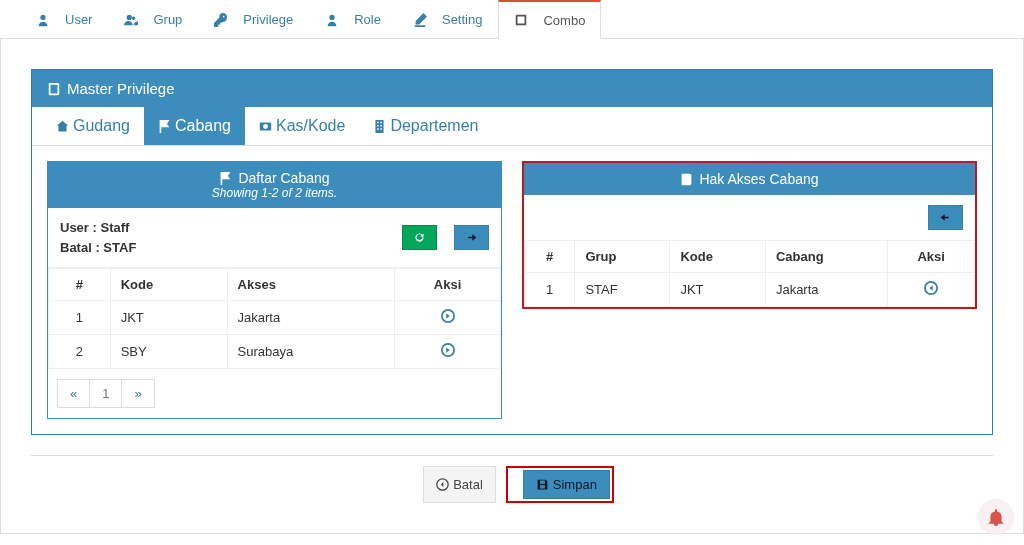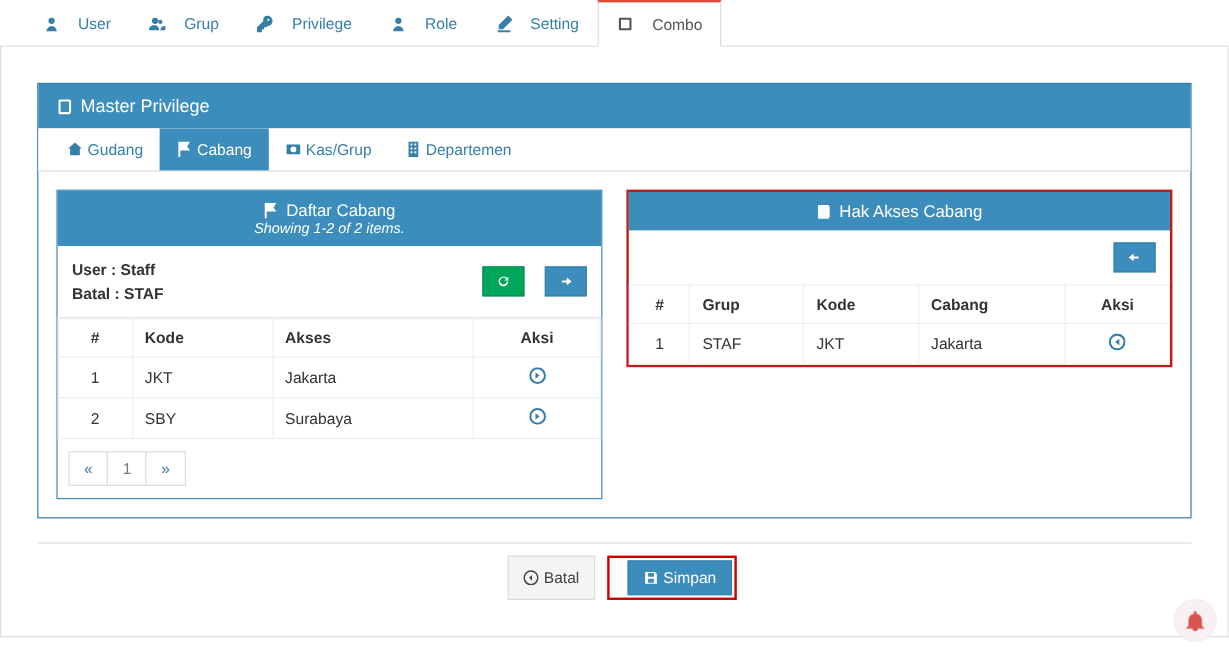--- a/index.html
+++ b/index.html
@@ -66,21 +66,21 @@
     padding-left: 10px;
     background: #fff;
   }
   .sub-tabs .subtab {
     padding: 10px 14px;
     color: #367fa9;
     cursor: pointer;
     display: flex;
     align-items: center;
     gap: 4px;
-    font-size: 13px;
+    font-size: 16px;
     justify-content: center;
   }
   .sub-tabs .subtab.active {
     background: #3c8dbc;
     color: #fff;
   }
   .sub-tabs .subtab svg { width: 13px; height: 13px; }
 
   .row {
     display: flex;
@@ -126,21 +126,21 @@
     cursor: pointer;
     font-size: 13px;
     background: #fff;
     color: #444;
     gap: 4px;
     margin-left: 13px;
   }
   .btn svg { width: 13px; height: 13px; }
   .btn-sm { padding: 5px 10px; }
   .btn-success { background: #00a65a; border-color: #008d4c; color: #fff; }
-  .btn-primary { background: #3c8dbc; border-color: #367fa9; color: #ffffff; }
+  .btn-primary { background: #3c8dbc; border-color: #367fa9; color: #0f172a; }
   .btn-default { background: #f4f4f4; border-color: #ddd; color: #444; }
 
   table {
     width: 100%;
     border-collapse: collapse;
   }
   table th, table td {
     border: 1px solid #eee;
     padding: 8px 10px;
     text-align: left;
@@ -254,21 +254,21 @@
         <div class="subtab active">
           <svg viewBox="0 0 16 16" fill="currentColor">
               <path d="M2 0v16h2V9h10L11 5l3-5H2z"></path>
             </svg>
           <span>Cabang</span>
         </div>
         <div class="subtab">
           <svg viewBox="0 0 16 16" fill="currentColor">
               <path d="M1 3h14v10H1V3zm7 2a3 3 0 100 6 3 3 0 000-6z"></path>
             </svg>
-          <span>Kas/Grup</span>
+          <span>Kas/Kode</span>
         </div>
         <div class="subtab">
           <svg viewBox="0 0 16 16" fill="currentColor">
               <path d="M3 0h10v16H3V0zm2 2v2h2V2H5zm4 0v2h2V2H9zM5 6v2h2V6H5zm4 0v2h2V6H9zm-4 4v2h2v-2H5zm4 0v2h2v-2H9z"></path>
             </svg>
           <span>Departemen</span>
         </div>
       </div>
 
       <div class="row">

